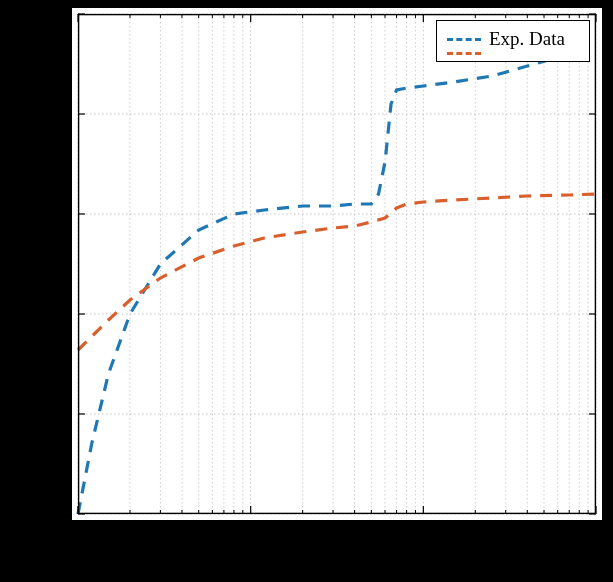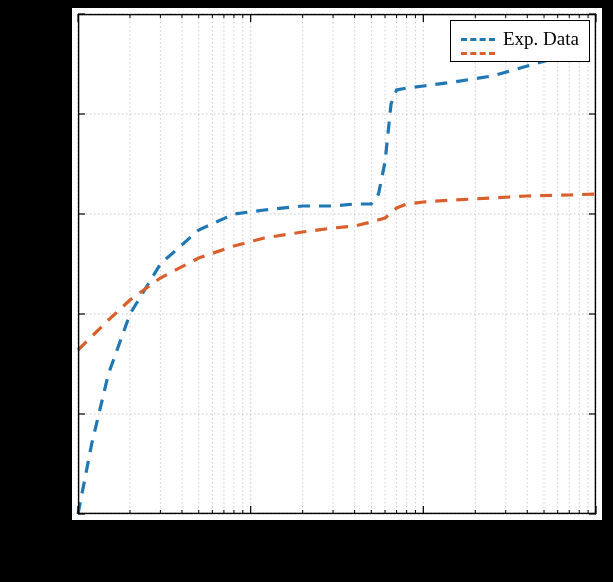--- a/index.html
+++ b/index.html
@@ -38,21 +38,21 @@
     position: absolute;
     color: #000;
     font-size: 19px;
   }
   .tick-label.x { transform: translateX(-50%); }
   .tick-label.y { transform: translateY(-50%); text-align: right; }
   .legend-box {
     position: absolute;
     background: #fff;
     border: 1.5px solid #000;
-    padding: 6px 10px 6px 10px;
+    padding: 6px 24px 6px 10px;
     font-size: 19px;
     margin-left: 32px;
   }
   .legend-row {
     display: flex;
     align-items: center;
     gap: 8px;
     line-height: 1.3;
   }
   .legend-swatch {

